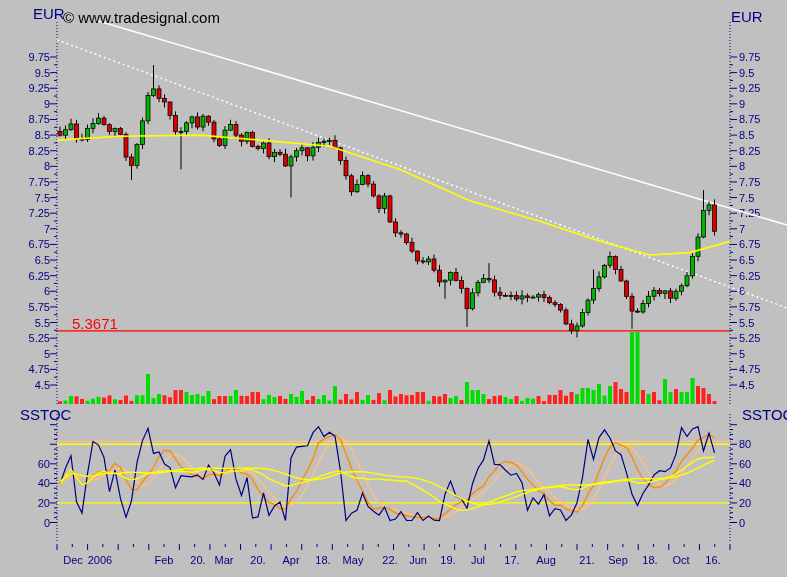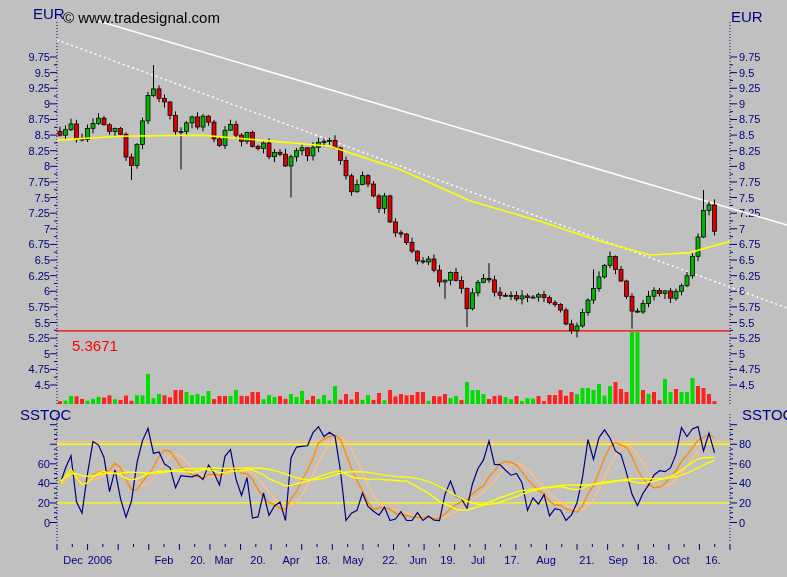--- a/index.html
+++ b/index.html
@@ -4,21 +4,21 @@
 <style>
   html,body{margin:0;padding:0;}
   .screen{
     position:relative; width:787px; height:577px;
     background:#c0c0c0; overflow:hidden;
     font-family:"Liberation Sans", sans-serif;
   }
   .lbl{position:absolute; font-size:15px; line-height:12px; white-space:nowrap;}
   .navy{color:#000080;}
   .black{color:#000000;}
-  .red{color:#ff0000;margin-top:22px;}
+  .red{color:#ff0000;}
   svg{position:absolute; left:0; top:0;}
 </style>
 </head>
 <body>
 
 <div class="screen">
   <svg id="cv" width="787" height="577">
       <defs>
         <clipPath id="mainClip">
           <rect x="57" y="16" width="673" height="392"></rect>

